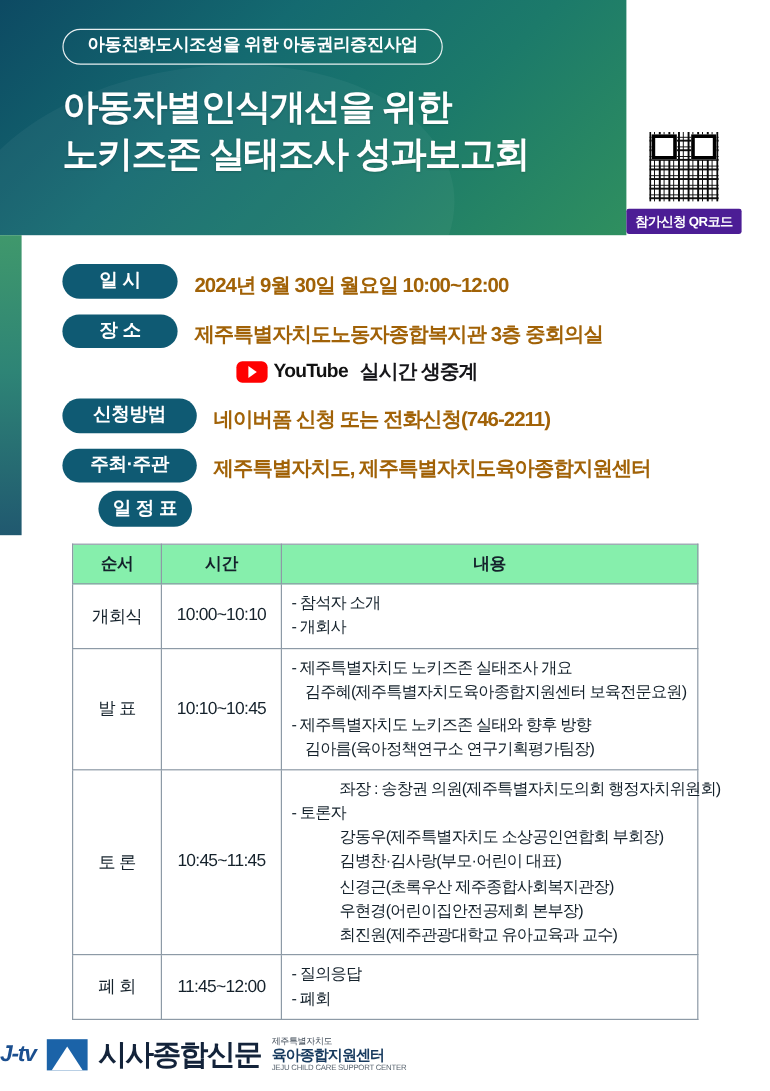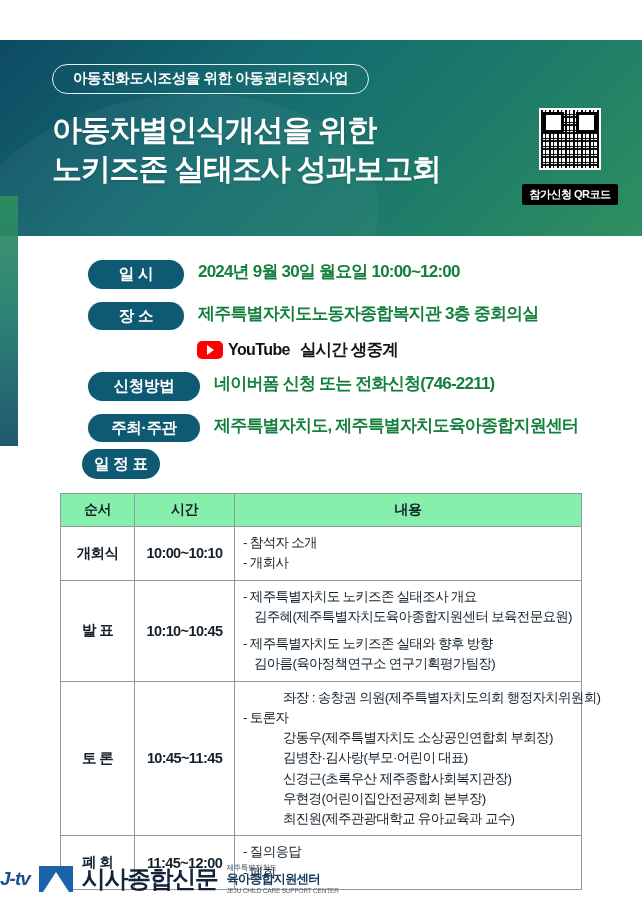--- a/index.html
+++ b/index.html
@@ -19,25 +19,24 @@
     position: relative;
     width: 642px;
     height: 909px;
     background: #ffffff;
     overflow: hidden;
   }
 
   
   .header {
     position: relative;
-    width: 642px;
+    width: 522px;
     height: 196px;
     background: linear-gradient(135deg, #0d4a63 0%, #146a70 35%, #1c7a6a 65%, #2f8f5f 100%);
     overflow: hidden;
-    margin-top: 40px;
   }
   .header::after {
     content: "";
     position: absolute;
     left: -40px;
     bottom: -120px;
     width: 420px;
     height: 260px;
     background: rgba(255,255,255,0.045);
     transform: rotate(-8deg);
@@ -81,45 +80,44 @@
     opacity: 0.92;
   }
 
   
   .info {
     position: relative;
     padding: 24px 0 6px 0;
   }
   .info-row {
     display: flex;
-    align-items: flex-start;
+    align-items: flex-end;
     margin-bottom: 13px;
     padding-left: 52px;
-    margin-left: 36px;
   }
   .pill {
     flex: 0 0 auto;
     min-width: 96px;
     background: #0f5a73;
     color: #ffffff;
     border-radius: 999px;
     font-size: 15.5px;
     font-weight: bold;
     letter-spacing: -0.3px;
     text-align: center;
     padding: 6px 12px 7px 12px;
     line-height: 1;
   }
   .pill.wide { min-width: 112px; }
   .info-text {
     margin-left: 14px;
     font-size: 17px;
     font-weight: bold;
     letter-spacing: -0.8px;
-    color: #15803d;
+    color: #a16207;
     white-space: nowrap;
   }
   .info-sub {
     display: flex;
     margin: -4px 0 11px 0;
     padding-left: 197px;
   }
   .yt-badge {
     display: inline-flex;
     align-items: center;
@@ -179,23 +177,23 @@
   .qr-img::before, .qr-img::after {
     content: "";
     position: absolute;
     width: 15px; height: 15px;
     border: 3px solid #000;
     background: #fff;
   }
   .qr-img::before { left: 2px; top: 2px; }
   .qr-img::after { right: 2px; top: 2px; }
   .qr-caption {
-    margin-top: 14px;
+    margin-top: 4px;
     display: inline-block;
-    background: #000000;
+    background: #4c1d95;
     color: #ffffff;
     font-size: 11px;
     font-weight: bold;
     letter-spacing: -0.5px;
     padding: 3px 7px;
     border-radius: 2px;
     white-space: nowrap;
   }
 
   
@@ -227,21 +225,21 @@
     letter-spacing: -0.4px;
     text-align: center;
     color: #14212b;
     padding: 7px 4px;
   }
   .col-order { width: 74px; }
   .col-time  { width: 100px; }
   td.cell-order, td.cell-time {
     text-align: center;
     font-size: 14.5px;
-    font-weight: bold;
+    font-weight: normal;
     letter-spacing: -0.6px;
     color: #14212b;
     white-space: nowrap;
   }
   td.cell-content {
     font-size: 13.5px;
     letter-spacing: -0.7px;
     line-height: 1.5;
     color: #14212b;
   }

